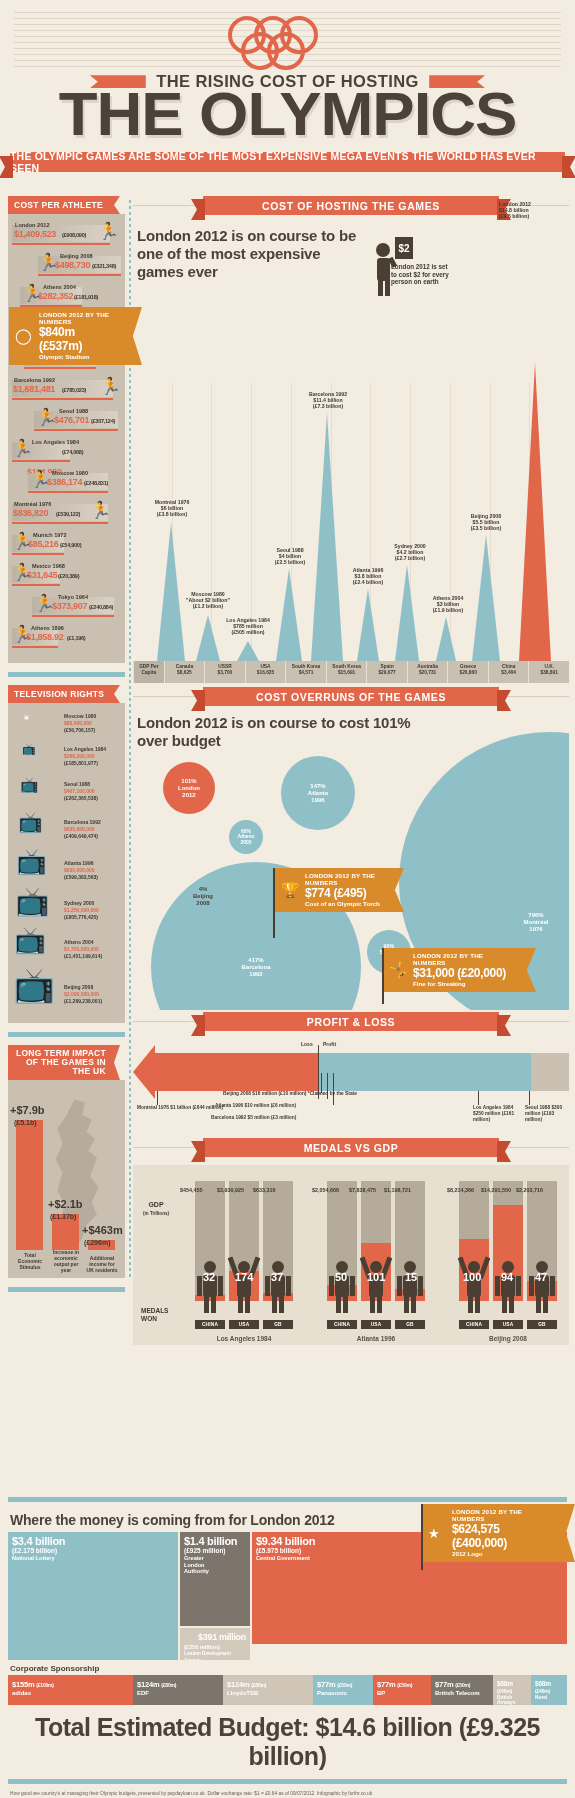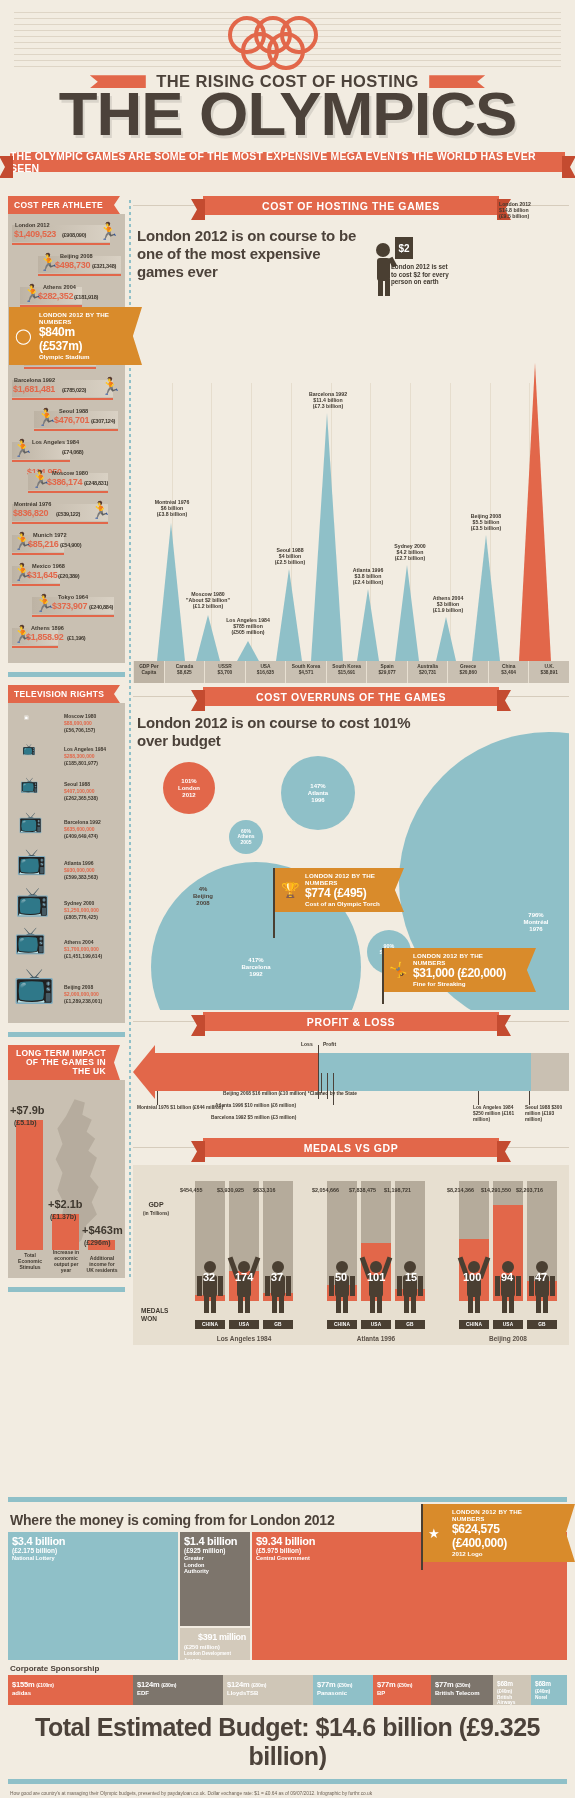--- a/index.html
+++ b/index.html
@@ -843,21 +843,21 @@
       <div class="tcell" style="left:172px;top:0;width:70px;height:94px;background:#7d756c;">
         <div class="tv1">$1.4 billion</div>
         <div class="tv2">(£925 million)</div>
         <div class="tv3" style="width:34px;">Greater London Authority</div>
       </div>
       <div class="tcell" style="left:172px;top:96px;width:70px;height:32px;background:#d3cabb;color:#fff;">
         <div class="tv1" style="font-size:9px;text-align:right;">$391 million</div>
         <div class="tv2" style="font-size:5.6px;">(£250 million)</div>
         <div class="tv3" style="font-size:4.6px;">London Development Agency</div>
       </div>
-      <div class="tcell" style="left:244px;top:0;width:315px;height:128px;background:#e2674a;">
+      <div class="tcell" style="left:244px;top:0;width:315px;height:112px;background:#e2674a;">
         <div class="tv1">$9.34 billion</div>
         <div class="tv2">(£5.975 billion)</div>
         <div class="tv3">Central Government</div>
       </div>
 
       <div class="flag" style="left:414px;top:-28px;width:140px;">
         <span class="fico" style="font-size:13px;">★</span>
         <div class="ftitle">LONDON 2012 BY THE NUMBERS</div>
         <div class="fval">$624,575 (£400,000)</div>
         <div class="fsub">2012 Logo</div>

